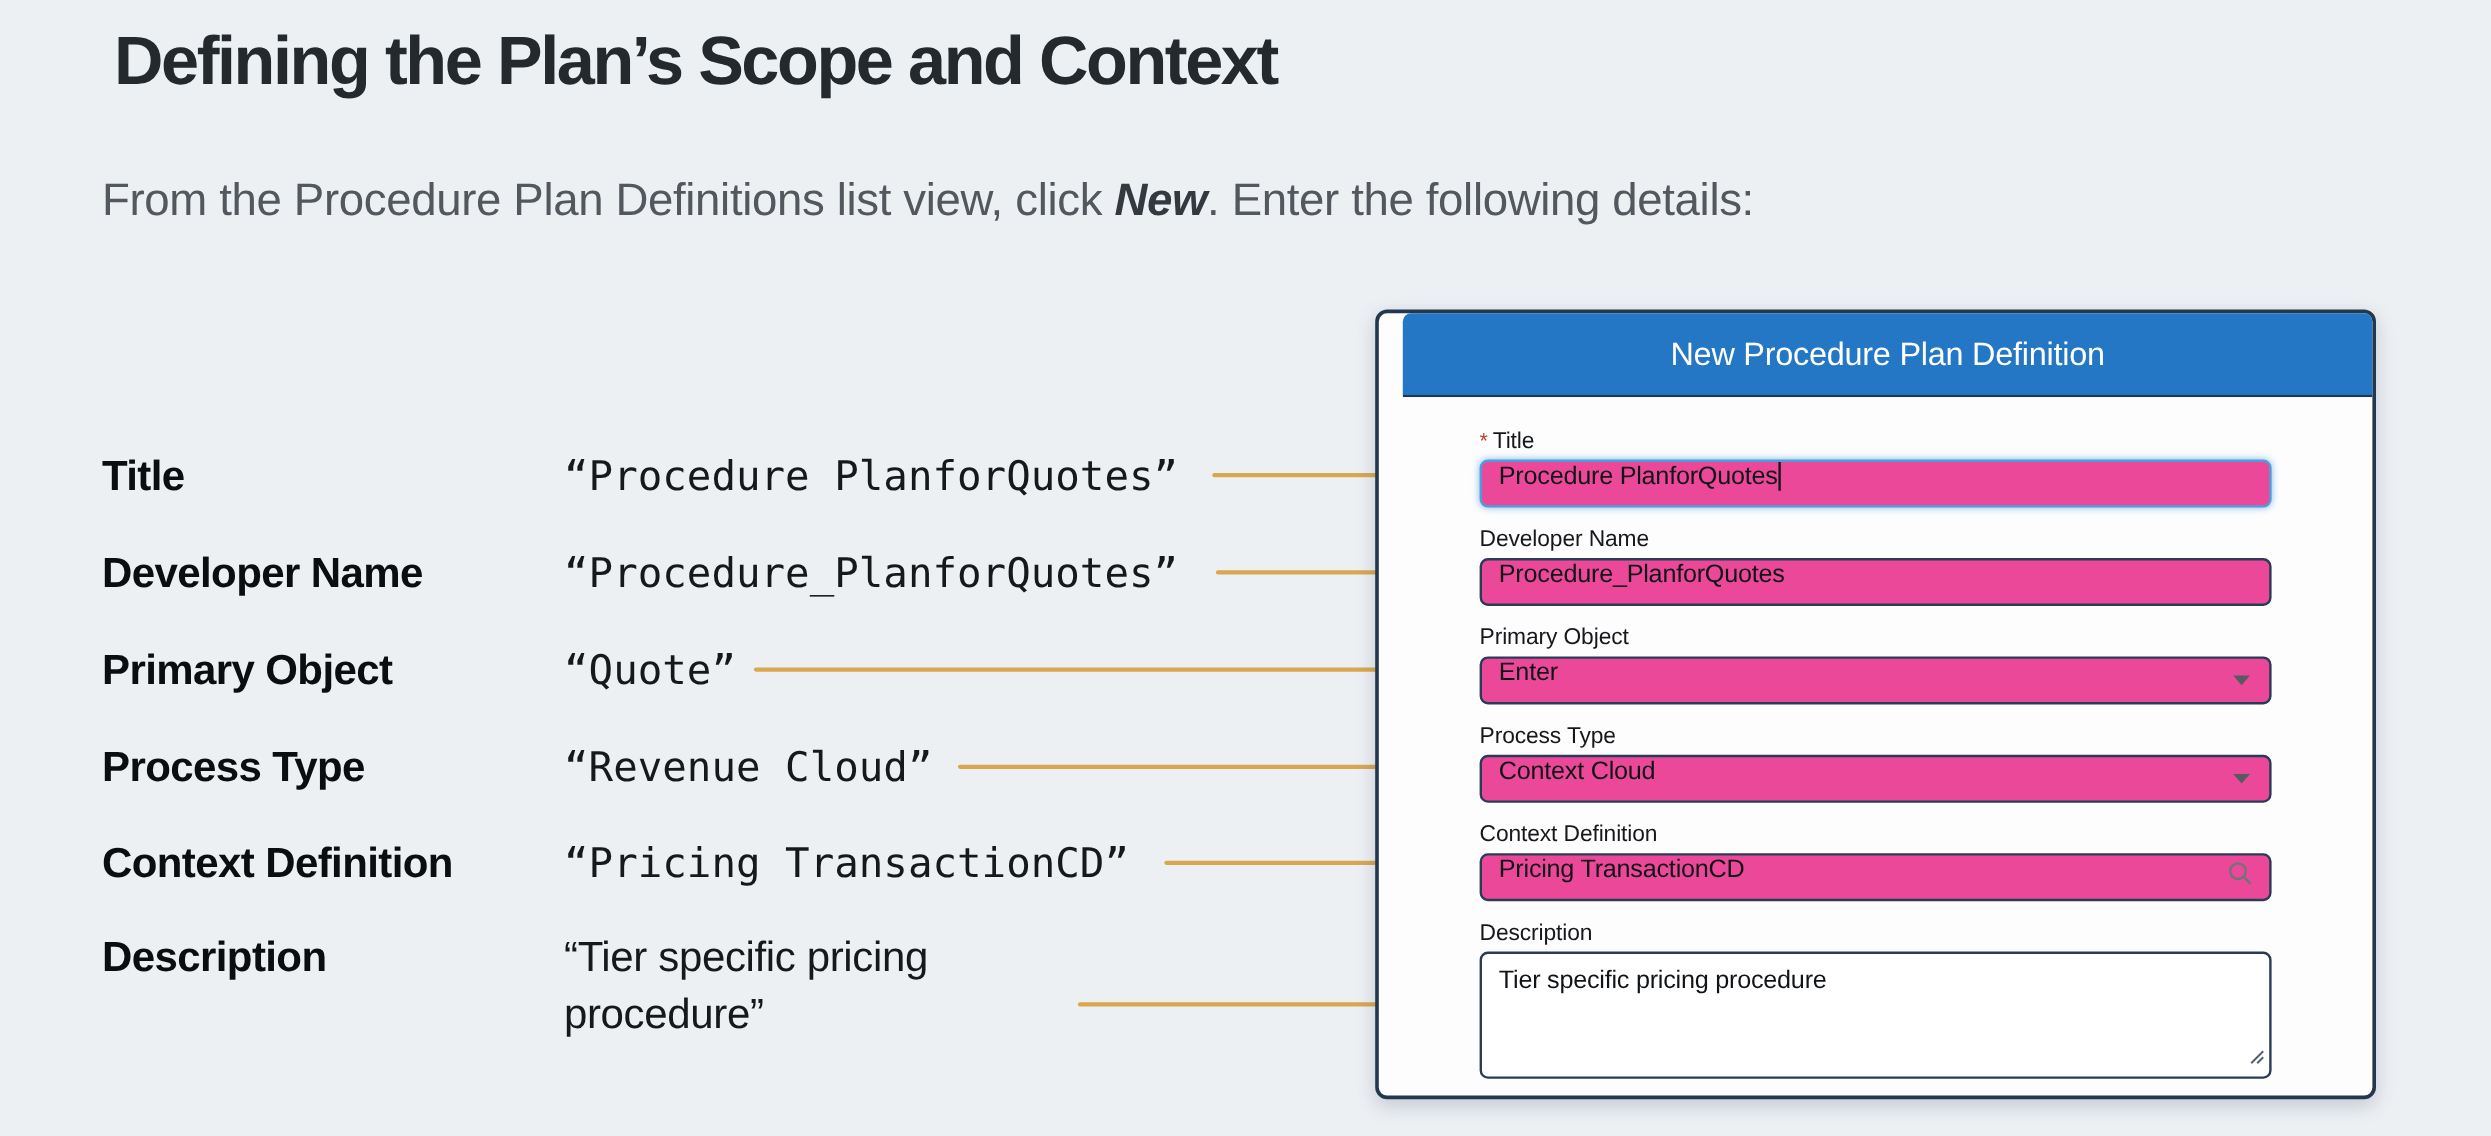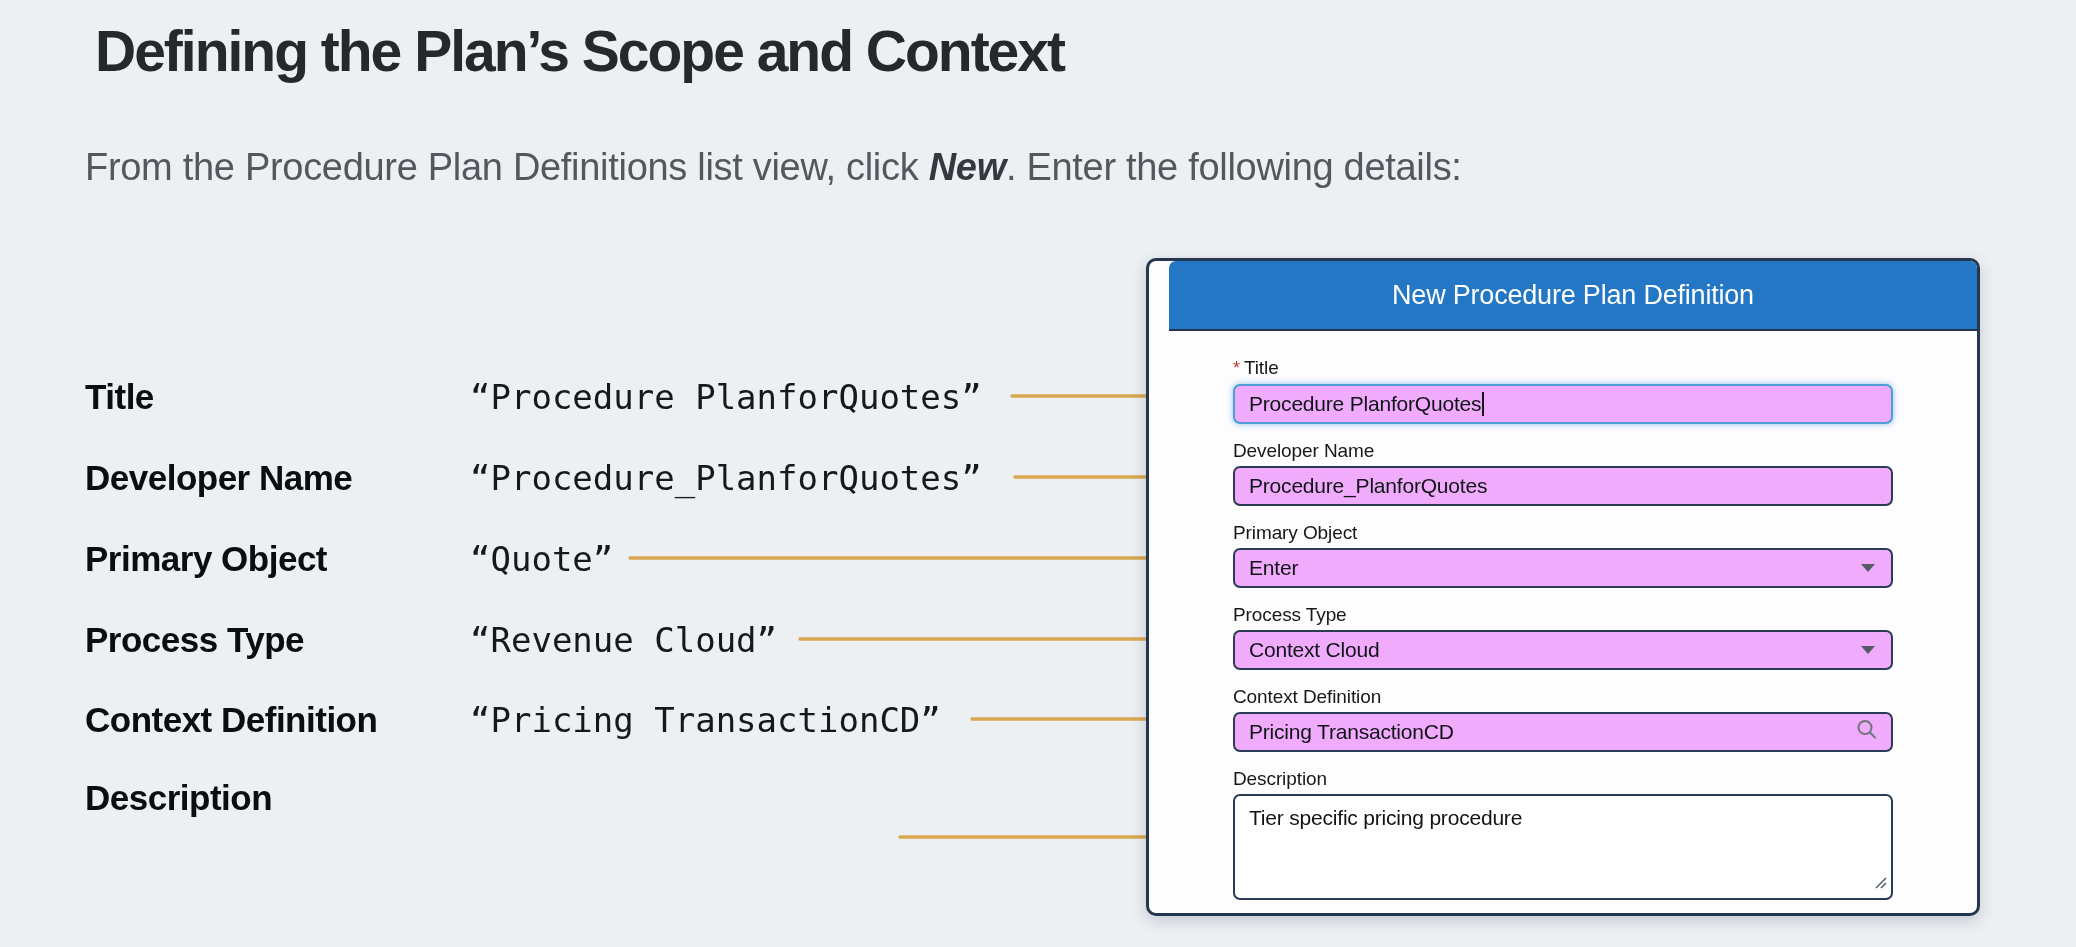--- a/index.html
+++ b/index.html
@@ -71,22 +71,22 @@
   .dialog-body{padding:26px 84px 0 84px;}
   .fgroup{margin-bottom:16px;}
   .flabel{
     font-size:19px;line-height:21px;color:#16181b;margin-bottom:5px;letter-spacing:-0.1px;
   }
   .flabel .req{color:var(--req-red);margin-right:4px;font-size:18px;}
   .finput{
     position:relative;box-sizing:border-box;
     height:40px;width:100%;
     border:2.5px solid var(--input-border);border-radius:7px;
-    background:#f0abfc;
-    display:flex;align-items:center;
+    background:#ec4899;
+    display:flex;
     padding:0 40px 0 14px;
     font-size:21px;color:#111417;letter-spacing:-0.2px;
     white-space:nowrap;overflow:hidden;
   }
   .finput.focused{
     border-color:var(--focus-blue);
     box-shadow:0 0 6px rgba(79,156,218,.65);
   }
   .caret-bar{
     display:inline-block;width:2px;height:24px;background:#15181b;margin-left:1px;
@@ -132,20 +132,21 @@
   <div class="def-row" style="top:616px">
     <div class="def-label">Process Type</div>
     <div class="def-value">“Revenue Cloud”</div>
   </div>
   <div class="def-row" style="top:696px">
     <div class="def-label">Context Definition</div>
     <div class="def-value">“Pricing TransactionCD”</div>
   </div>
   <div class="def-row" style="top:774px">
     <div class="def-label">Description</div>
+    <div class="def-value sans">“Tier specific pricing procedure”</div>
   </div>
 
   <svg class="arrows" width="2076" height="947" viewBox="0 0 2076 947">
     <g>
       <path class="arrow-line" d="M1012 396 H1220"></path>
         <polyline class="arrow-head" points="1206,387 1223,396 1206,405"></polyline>
     </g>
     <g>
       <path class="arrow-line" d="M1015 477 H1220"></path>
         <polyline class="arrow-head" points="1206,468 1223,477 1206,486"></polyline>

